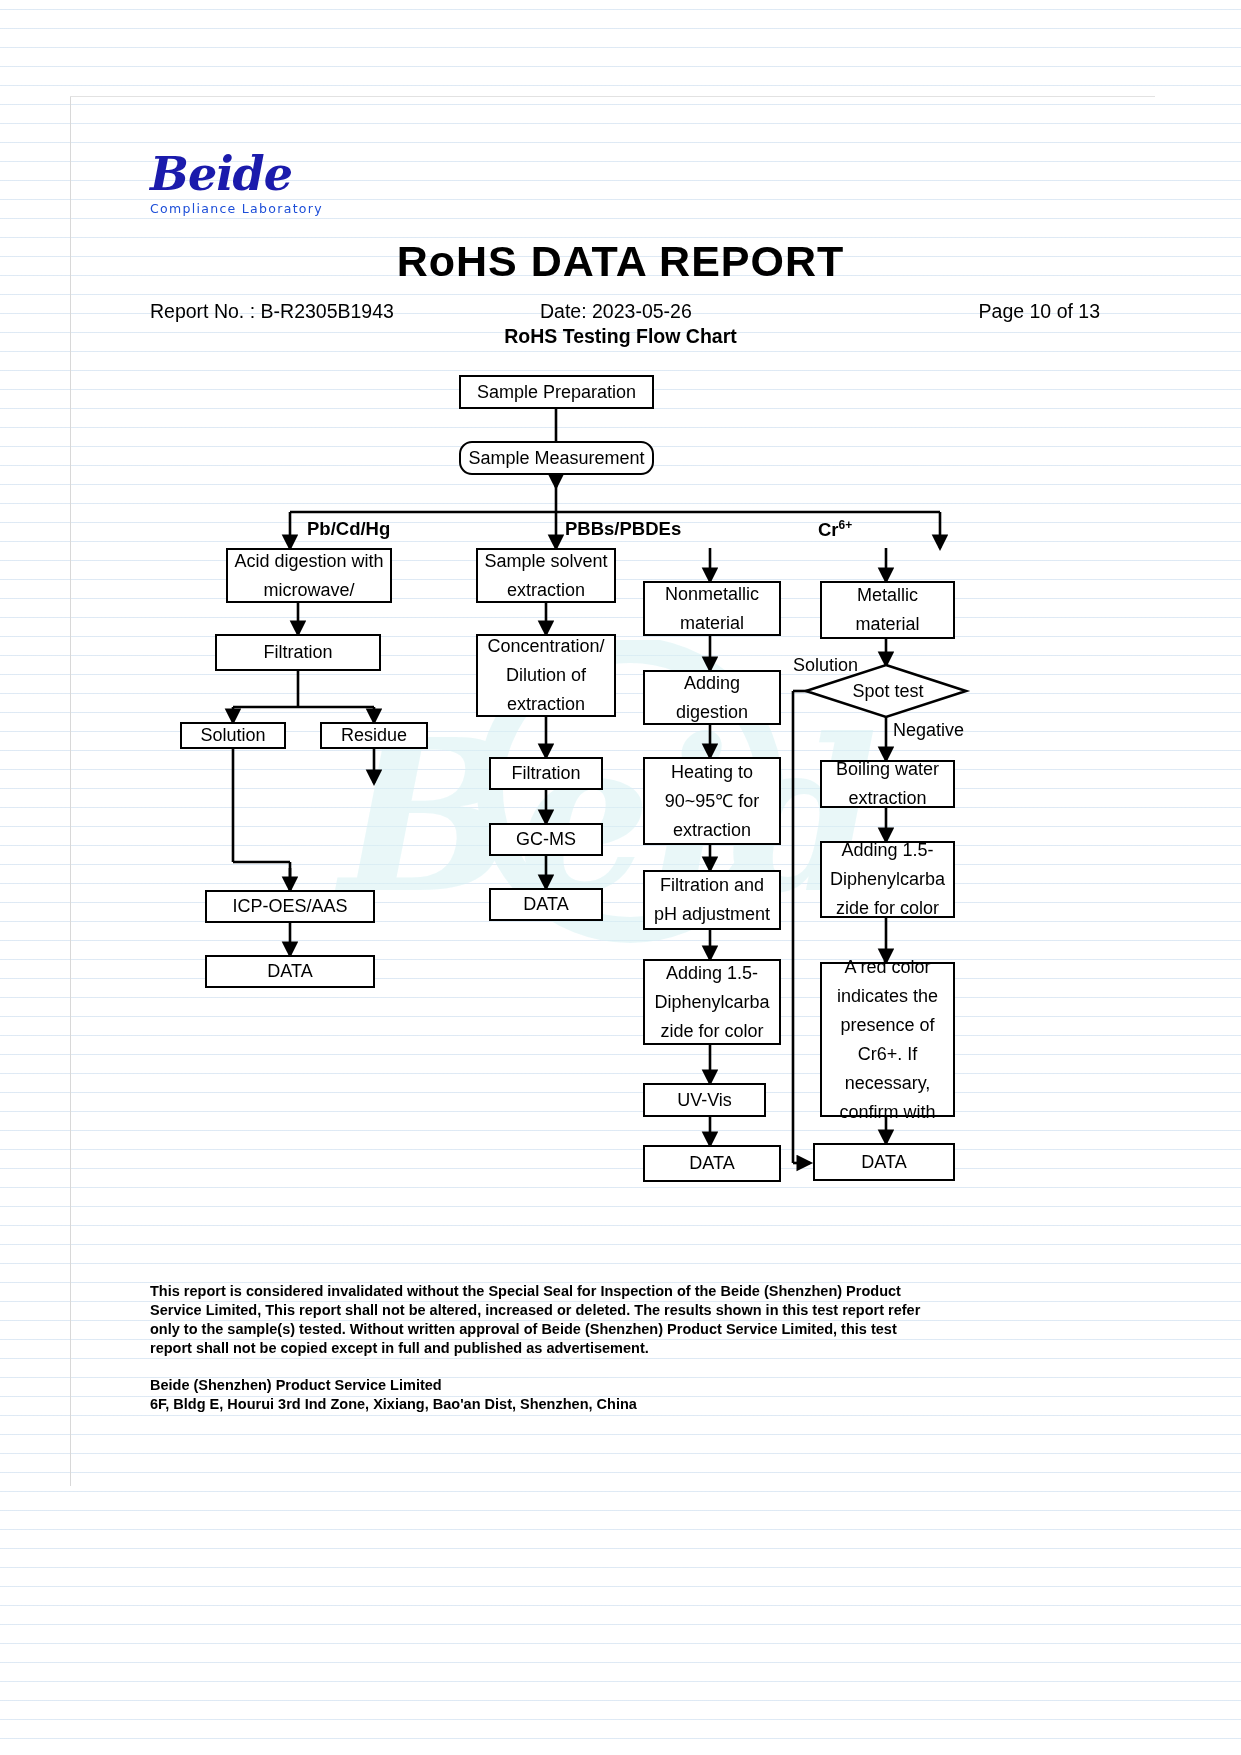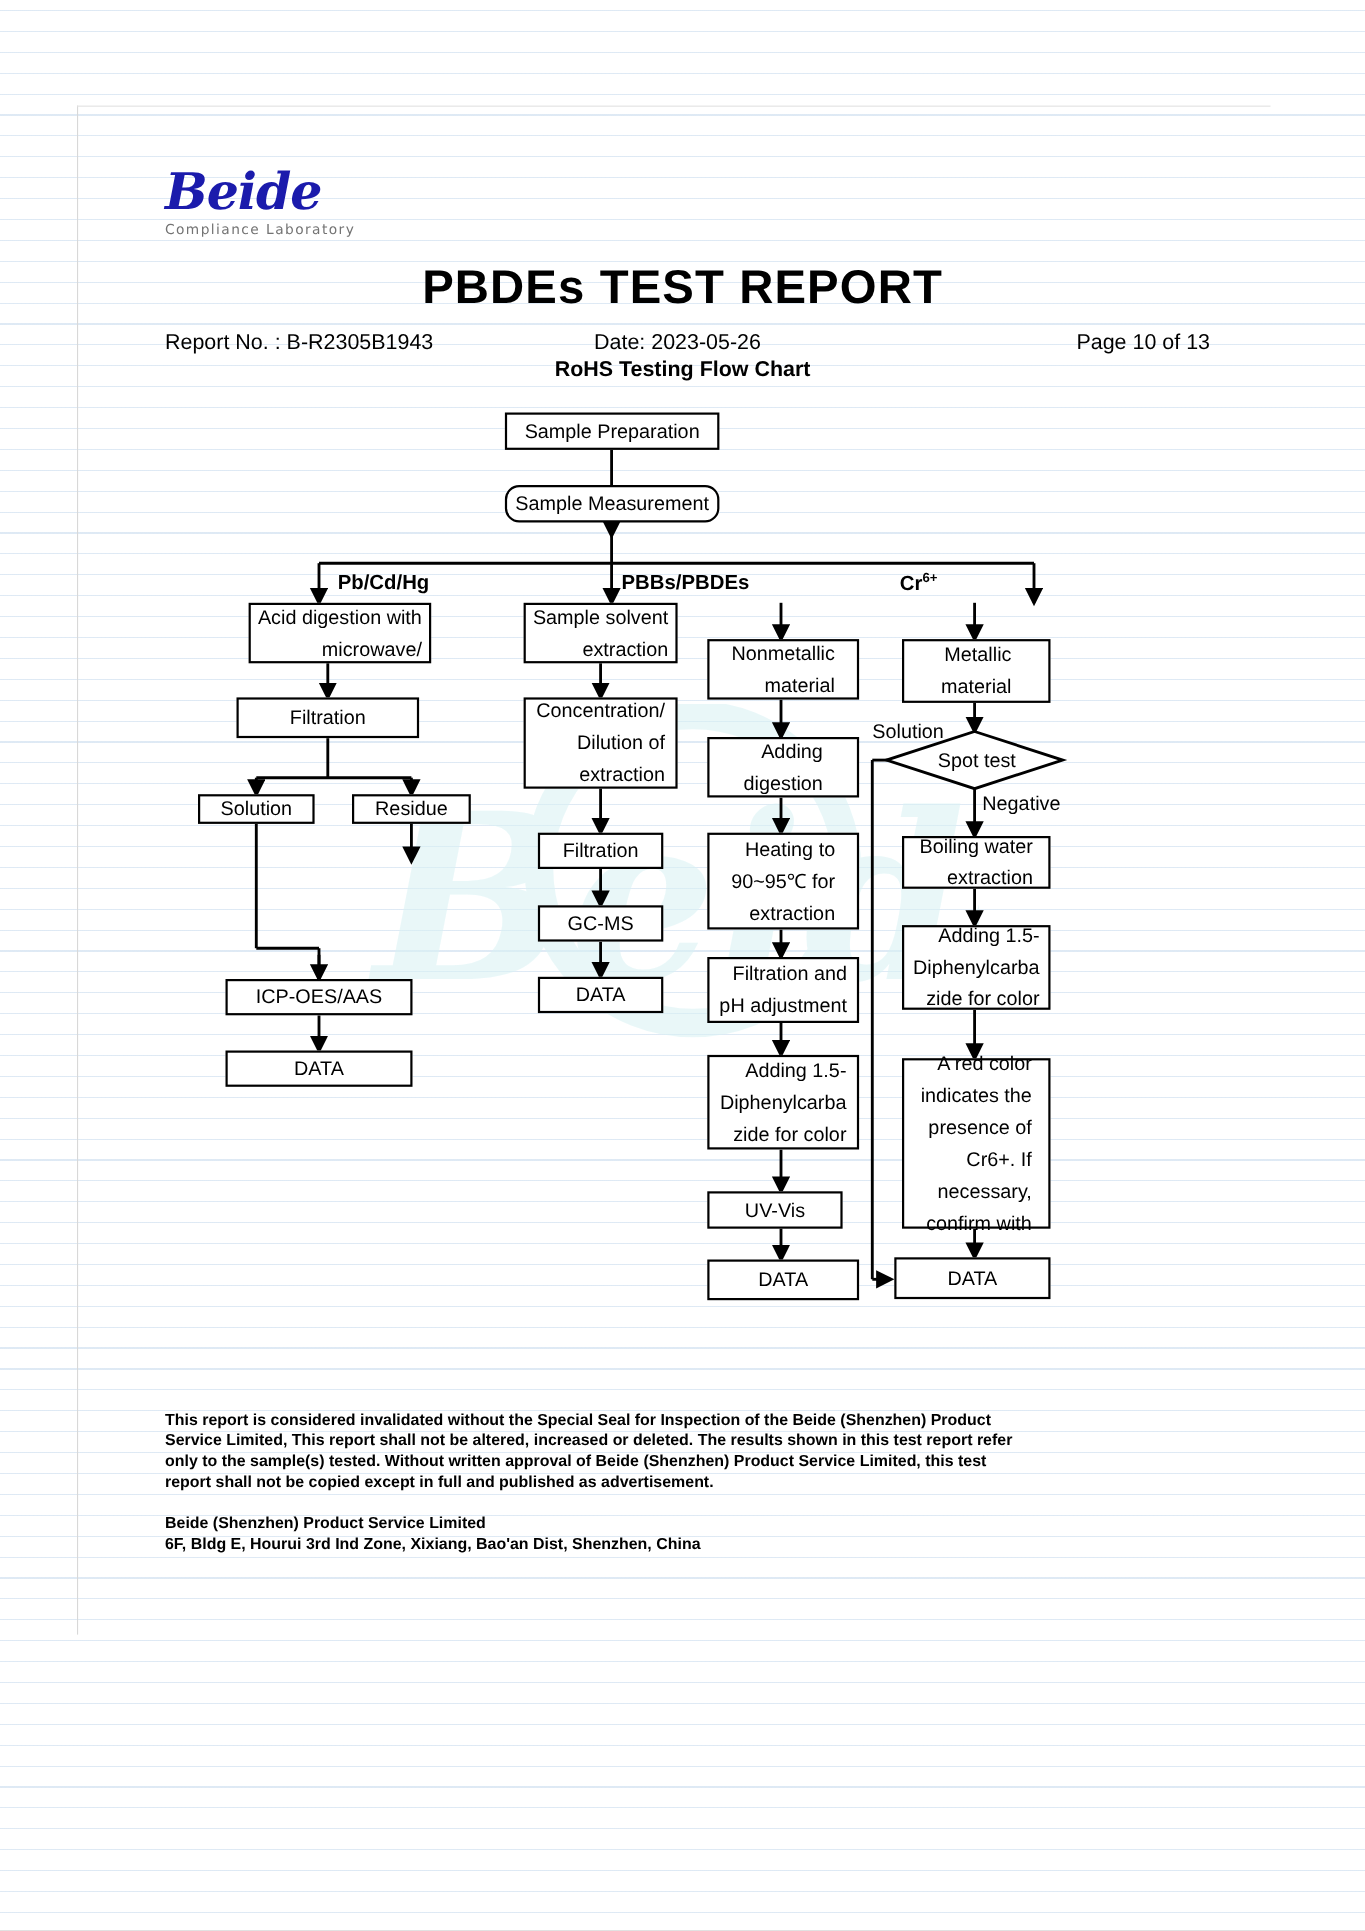--- a/index.html
+++ b/index.html
@@ -67,21 +67,21 @@
     font-style: italic;
     font-weight: bold;
     font-size: 46px;
     color: #1b1bac;
     letter-spacing: -1px;
     line-height: 52px;
   }
   .logo-sub {
     font-family: "DejaVu Sans", sans-serif;
     font-size: 12.5px;
-    color: #737373;
+    color: #1d4ed8;
     letter-spacing: 1.3px;
     margin-top: 1px;
   }
 
   
   .doc-title {
     position: absolute;
     left: 0; top: 237px;
     width: 1241px;
     text-align: center;
@@ -118,21 +118,21 @@
   }
   .node {
     position: absolute;
     box-sizing: border-box;
     border: 2px solid #000;
     background: #ffffff;
     display: flex;
     flex-direction: column;
     align-items: center;
     justify-content: center;
-    text-align: right;
+    text-align: center;
     font-size: 18px;
     line-height: 29px;
     color: #000;
     padding: 0 4px;
   }
   .node.lefty {
     align-items: flex-start;
     text-align: left;
     padding-left: 12px;
   }
@@ -186,21 +186,21 @@
   <svg class="watermark" viewBox="0 0 560 360">
     <text x="10" y="250" font-family="DejaVu Serif, serif" font-style="italic" font-weight="bold" font-size="210" fill="#d8f2f4">Beide</text>
     <circle cx="300" cy="150" r="140" fill="none" stroke="#d8f2f4" stroke-width="26"></circle>
   </svg>
 
   <div class="logo-block">
     <div class="logo-word">Beide</div>
     <div class="logo-sub">Compliance Laboratory</div>
   </div>
 
-  <div class="doc-title">PBDEs   TEST   REPORT</div>
+  <div class="doc-title">RoHS   DATA   REPORT</div>
   <div class="meta-row">
     <span class="m-left">Report No. : B-R2305B1943</span>
     <span class="m-mid">Date: 2023-05-26</span>
     <span class="m-right">Page 10 of 13</span>
   </div>
   <div class="sub-title">RoHS Testing Flow Chart</div>
 
   <div class="flow">
 
     <svg class="lines">

